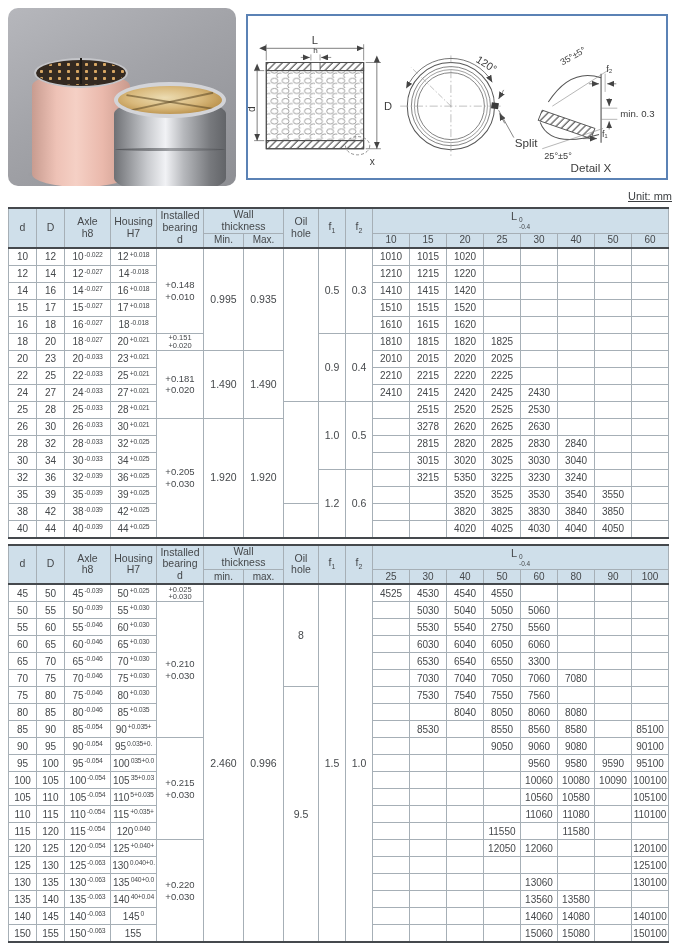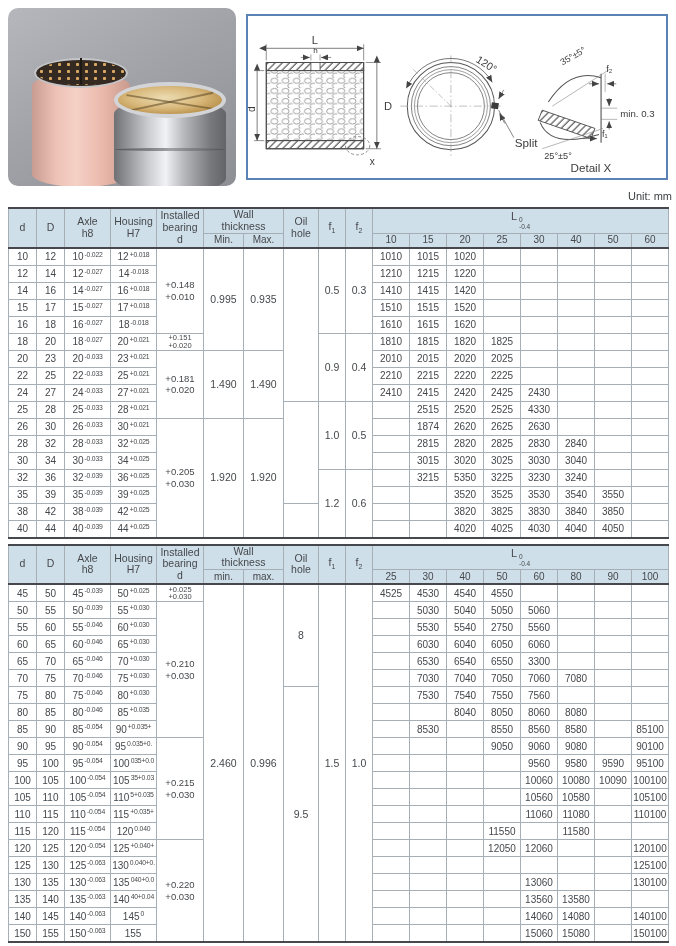--- a/index.html
+++ b/index.html
@@ -28,21 +28,21 @@
   .bush2 .topface{position:absolute;top:0;left:0;width:112px;height:36px;border-radius:50%;
       background:radial-gradient(ellipse at 45% 42%,#ecdcb2 0%,#d9b97c 45%,#bb934e 75%,#a07c3d 100%);
       border:4px solid #d3d4d8;box-sizing:border-box;overflow:hidden;}
   .bush2 .topface::before,.bush2 .topface::after{content:'';position:absolute;left:8px;right:8px;top:15px;height:1.5px;background:rgba(90,70,35,.55);}
   .bush2 .topface::before{transform:rotate(9deg);}
   .bush2 .topface::after{transform:rotate(-12deg);}
 
   .draw-col{flex:1;display:flex;flex-direction:column;}
   .drawing{margin-top:6px;height:162px;border:2px solid #5b82b5;background:#fff;}
   .drawing svg{display:block;width:100%;height:100%;}
-  .unit{text-align:right;font-size:11px;color:#3c3f42;padding:4px 4px 0 2px;}
+  .unit{text-align:right;font-size:11px;color:#3c3f42;padding:4px 4px 0 2px;text-decoration:underline;}
 
   table.spec{border-collapse:collapse;table-layout:fixed;width:660px;margin:5px 8px 0 8px;
       border-top:2px solid #45494d;border-bottom:2px solid #45494d;border-left:1px solid #8e979e;border-right:1px solid #8e979e;}
   .spec th,.spec td{border:1px solid #a6afb6;text-align:center;padding:0;overflow:hidden;vertical-align:middle;}
   .spec thead{border-bottom:2px solid #45494d;}
   .spec thead th{background:#cfdfea;font-weight:normal;font-size:10.5px;line-height:1.12;white-space:pre-line;color:#3e4销144;}
   .spec thead tr:first-child th{height:23px;}
   .spec tr.sizes th{height:13px;font-size:10px;}
   .spec td{font-size:10px;height:16px;color:#45484b;}
   .dcol{font-size:10.5px;}
@@ -372,36 +372,36 @@
         <td class="dcol">28</td>
         <td class="tolcell"><span class="tbase">25</span><span class="tsup">-0.033</span></td>
         <td class="tolcell"><span class="tbase">28</span><span class="tsup">+0.021</span></td>
         <td class="grp oil" rowspan="6"></td>
         <td class="grp f1" rowspan="4">1.0</td>
         <td class="grp f2" rowspan="4">0.5</td>
         <td class="lval"></td>
         <td class="lval">2515</td>
         <td class="lval">2520</td>
         <td class="lval">2525</td>
-        <td class="lval">4330</td>
+        <td class="lval">2530</td>
         <td class="lval"></td>
         <td class="lval"></td>
         <td class="lval"></td>
       </tr>
       <tr class="drow">
         <td class="dcol">26</td>
         <td class="dcol">30</td>
         <td class="tolcell"><span class="tbase">26</span><span class="tsup">-0.033</span></td>
         <td class="tolcell"><span class="tbase">30</span><span class="tsup">+0.021</span></td>
         <td class="grp installed" rowspan="7">+0.205
 +0.030</td>
         <td class="grp wall_min" rowspan="7">1.920</td>
         <td class="grp wall_max" rowspan="7">1.920</td>
         <td class="lval"></td>
-        <td class="lval">1874</td>
+        <td class="lval">3278</td>
         <td class="lval">2620</td>
         <td class="lval">2625</td>
         <td class="lval">2630</td>
         <td class="lval"></td>
         <td class="lval"></td>
         <td class="lval"></td>
       </tr>
       <tr class="drow">
         <td class="dcol">28</td>
         <td class="dcol">32</td>

